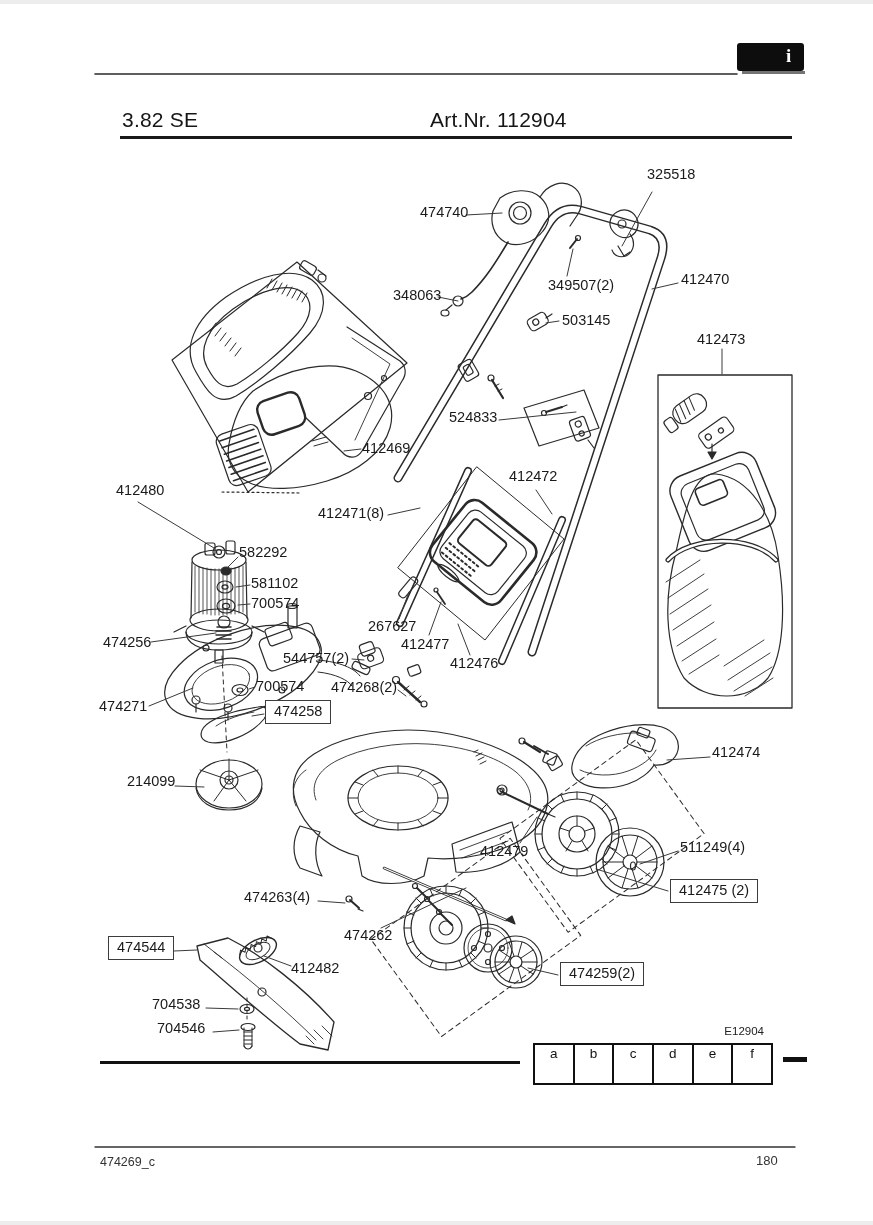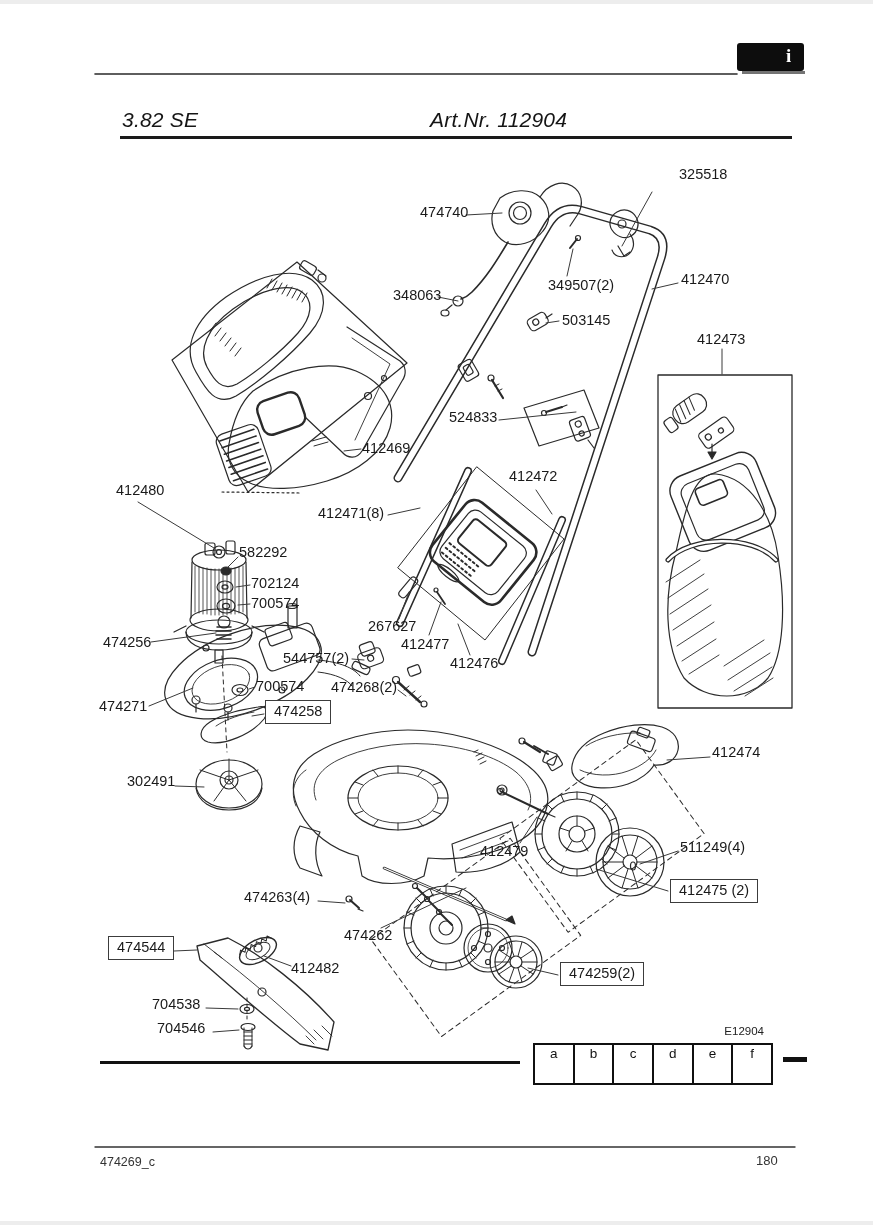--- a/index.html
+++ b/index.html
@@ -1,21 +1,21 @@
 <!DOCTYPE html>
 <html><head>
 <meta charset="utf-8">
 <style>
   html,body{margin:0;padding:0;background:#fff;}
   .page{position:relative;width:873px;height:1225px;background:#fff;
         font-family:"Liberation Sans",sans-serif;overflow:hidden;}
   .edge-top,.edge-bottom{position:absolute;left:0;width:873px;height:4px;background:#ededed;}
   .edge-top{top:0}.edge-bottom{bottom:0}
   svg.art{position:absolute;left:0;top:0;}
-  .hdr{position:absolute;font-size:21px;color:#151515;letter-spacing:0.2px;font-style:italic;}
+  .hdr{position:absolute;font-size:21px;color:#151515;letter-spacing:0.2px;}
   .plabel{position:absolute;font-size:14.5px;color:#1a1a1a;white-space:nowrap;line-height:17px;}
   .plabel.boxed{border:1.4px solid #3c3c3c;padding:2px 8px 3px;background:#fff;}
   .legend{position:absolute;left:533px;top:1043px;width:236px;height:38px;
           border:2.4px solid #101010;display:flex;background:#fff;}
   .legend .cell{flex:1;border-right:2.2px solid #101010;font-size:13.5px;color:#111;
                 text-align:center;padding-top:1px;}
   .legend .cell:last-child{border-right:none;}
   .legend-code{position:absolute;left:533px;top:1025px;width:231px;text-align:right;
                font-size:11.5px;color:#222;}
   .ftr{position:absolute;font-size:12.5px;color:#333;}
@@ -353,45 +353,45 @@
     </g>
   </svg>
 
   <div class="icon-plate"></div>
   <div class="icon-shadow"></div>
   <span class="i-glyph">i</span>
 
   <div class="hdr" style="left:122px;top:108px">3.82 SE</div>
   <div class="hdr" style="left:430px;top:108px">Art.Nr. 112904</div>
 
-  <div class="plabel" style="left:679px;top:166px">325518</div>
+  <div class="plabel" style="left:647px;top:166px">325518</div>
   <div class="plabel" style="left:420px;top:204px">474740</div>
   <div class="plabel" style="left:393px;top:287px">348063</div>
   <div class="plabel" style="left:548px;top:277px">349507(2)</div>
   <div class="plabel" style="left:681px;top:271px">412470</div>
   <div class="plabel" style="left:562px;top:312px">503145</div>
   <div class="plabel" style="left:697px;top:331px">412473</div>
   <div class="plabel" style="left:449px;top:409px">524833</div>
   <div class="plabel" style="left:362px;top:440px">412469</div>
   <div class="plabel" style="left:116px;top:482px">412480</div>
   <div class="plabel" style="left:509px;top:468px">412472</div>
   <div class="plabel" style="left:318px;top:505px">412471(8)</div>
   <div class="plabel" style="left:239px;top:544px">582292</div>
-  <div class="plabel" style="left:251px;top:575px">702124</div>
+  <div class="plabel" style="left:251px;top:575px">581102</div>
   <div class="plabel" style="left:251px;top:595px">700574</div>
   <div class="plabel" style="left:103px;top:634px">474256</div>
   <div class="plabel" style="left:368px;top:618px">267627</div>
   <div class="plabel" style="left:401px;top:636px">412477</div>
   <div class="plabel" style="left:450px;top:655px">412476</div>
   <div class="plabel" style="left:283px;top:650px">544757(2)</div>
   <div class="plabel" style="left:256px;top:678px">700574</div>
   <div class="plabel" style="left:331px;top:679px">474268(2)</div>
   <div class="plabel" style="left:99px;top:698px">474271</div>
   <div class="plabel boxed" style="left:265px;top:700px">474258</div>
-  <div class="plabel" style="left:127px;top:773px">302491</div>
+  <div class="plabel" style="left:127px;top:773px">214099</div>
   <div class="plabel" style="left:712px;top:744px">412474</div>
   <div class="plabel" style="left:480px;top:843px">412479</div>
   <div class="plabel" style="left:680px;top:839px">511249(4)</div>
   <div class="plabel boxed" style="left:670px;top:879px">412475 (2)</div>
   <div class="plabel" style="left:244px;top:889px">474263(4)</div>
   <div class="plabel" style="left:344px;top:927px">474262</div>
   <div class="plabel boxed" style="left:108px;top:936px">474544</div>
   <div class="plabel" style="left:291px;top:960px">412482</div>
   <div class="plabel boxed" style="left:560px;top:962px">474259(2)</div>
   <div class="plabel" style="left:152px;top:996px">704538</div>

